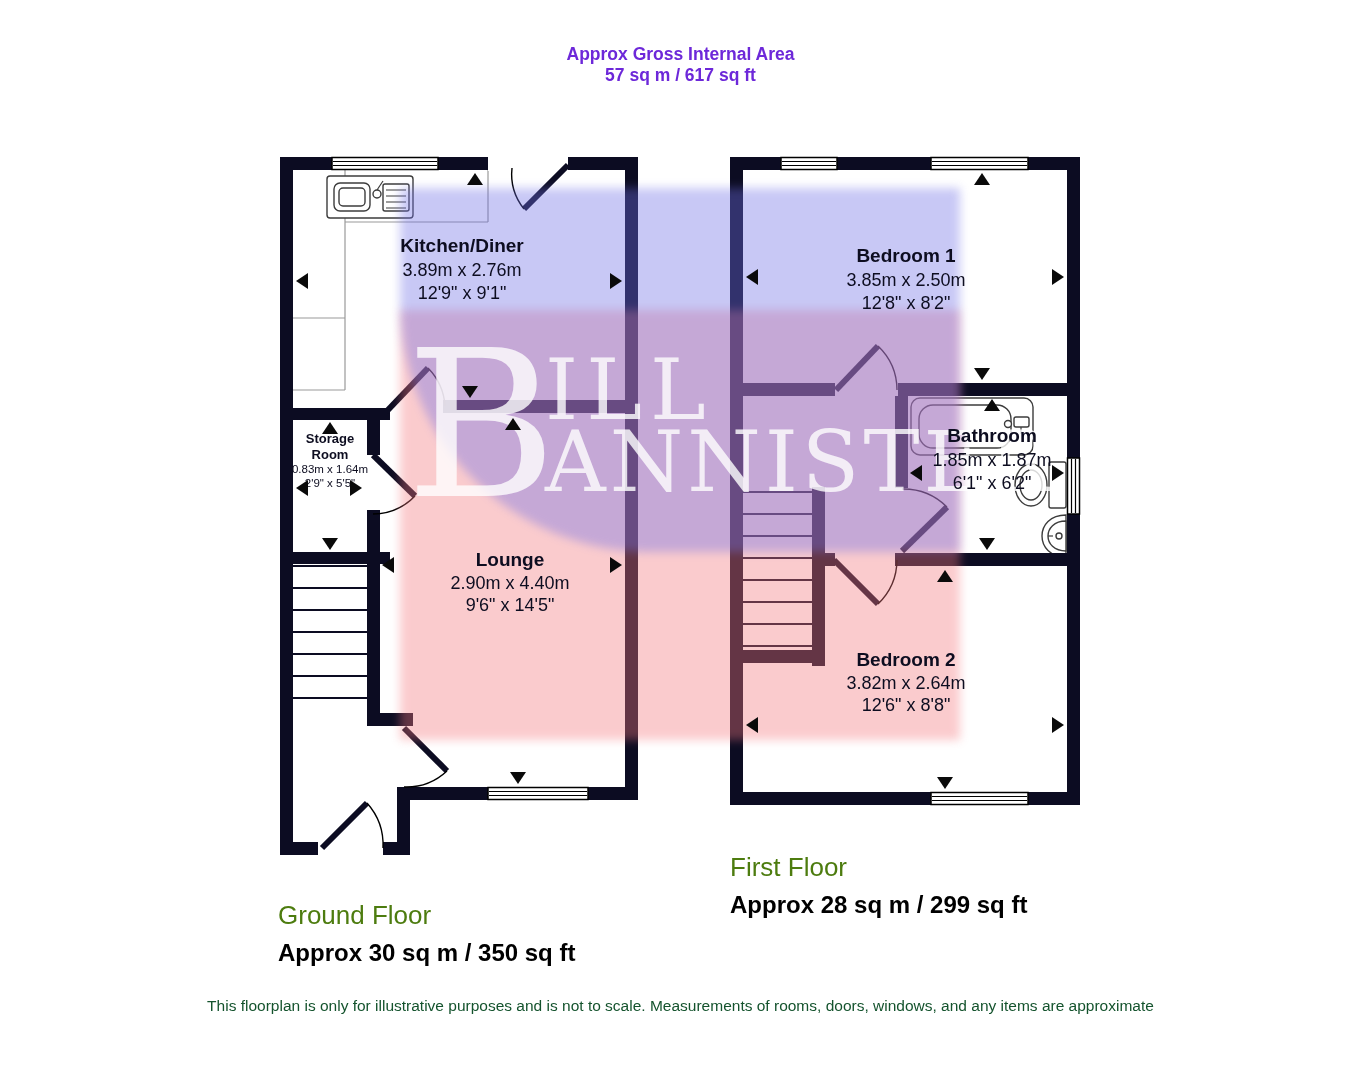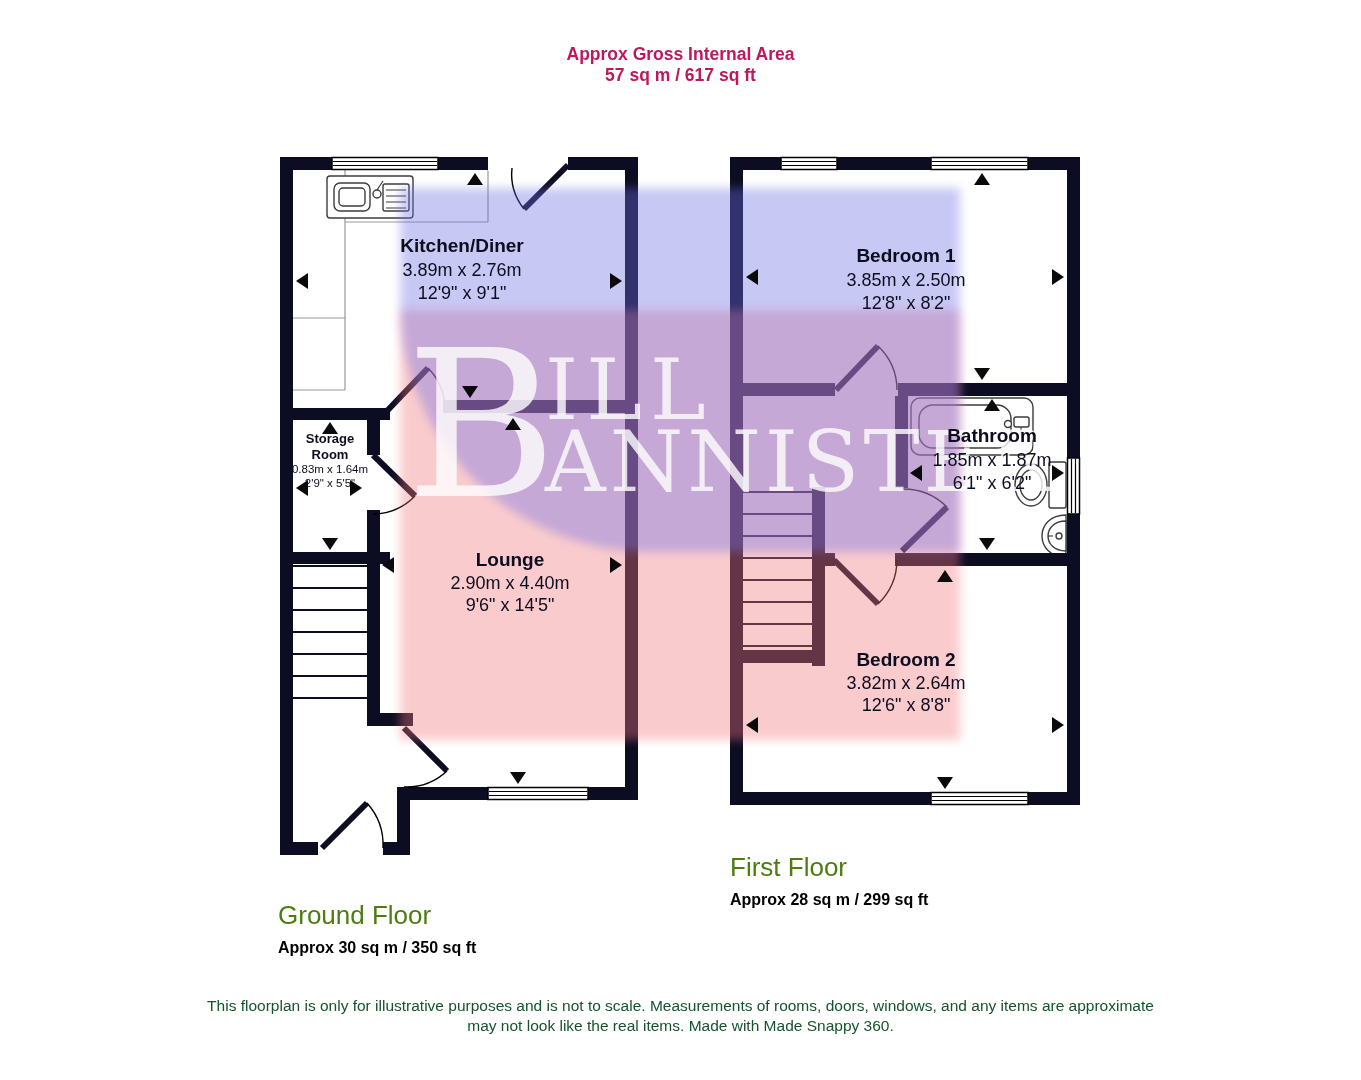--- a/index.html
+++ b/index.html
@@ -1,25 +1,25 @@
 <!DOCTYPE html>
 <html style="--wall: #0c0c22; --highlight_blue: #7070e6; --highlight_pink: #f4787e;"><head>
 <meta charset="utf-8">
 <style>
   html,body{margin:0;padding:0;background:#fff;}
   .canvas{position:relative;width:1361px;height:1080px;background:#fff;overflow:hidden;
           font-family:"Liberation Sans",sans-serif;color:#111;}
   .title{position:absolute;top:44px;left:0;width:100%;text-align:center;
-         font-weight:bold;font-size:17.5px;line-height:21px;color:#be185d;}
+         font-weight:bold;font-size:17.5px;line-height:21px;color:#6d28d9;}
   .plan-svg{position:absolute;left:0;top:0;}
 
   
   .floor-label{position:absolute;}
   .floor-name{font-size:26px;font-weight:400;color:#4d7c0f;}
-  .floor-area{font-size:16px;font-weight:bold;color:#000;margin-top:8px;}
+  .floor-area{font-size:24px;font-weight:bold;color:#000;margin-top:8px;}
 
   .disclaimer{position:absolute;top:996px;left:0;width:100%;text-align:center;
               font-size:15.5px;line-height:20px;color:#14532d;}
 
   
   .wall{fill:var(--wall,#0c0c22);}
   .leaf{stroke:var(--wall,#0c0c22);stroke-width:6;fill:none;}
   .arc{stroke:#000;stroke-width:1.4;fill:none;}
   .tread{stroke:var(--wall,#0c0c22);stroke-width:2;}
   .win{fill:#fff;stroke:#000;stroke-width:1.5;}
@@ -278,16 +278,15 @@
     <div class="floor-name">Ground Floor</div>
     <div class="floor-area">Approx 30 sq m / 350 sq ft</div>
   </div>
   <div class="floor-label" style="left:730px;top:852px;">
     <div class="floor-name">First Floor</div>
     <div class="floor-area">Approx 28 sq m / 299 sq ft</div>
   </div>
 
   <div class="disclaimer">
     <div>This floorplan is only for illustrative purposes and is not to scale. Measurements of rooms, doors, windows, and any items are approximate</div>
-    <div>may not look like the real items. Made with Made Snappy 360.</div>
   </div>
 
 </div>
 
 </body></html>

